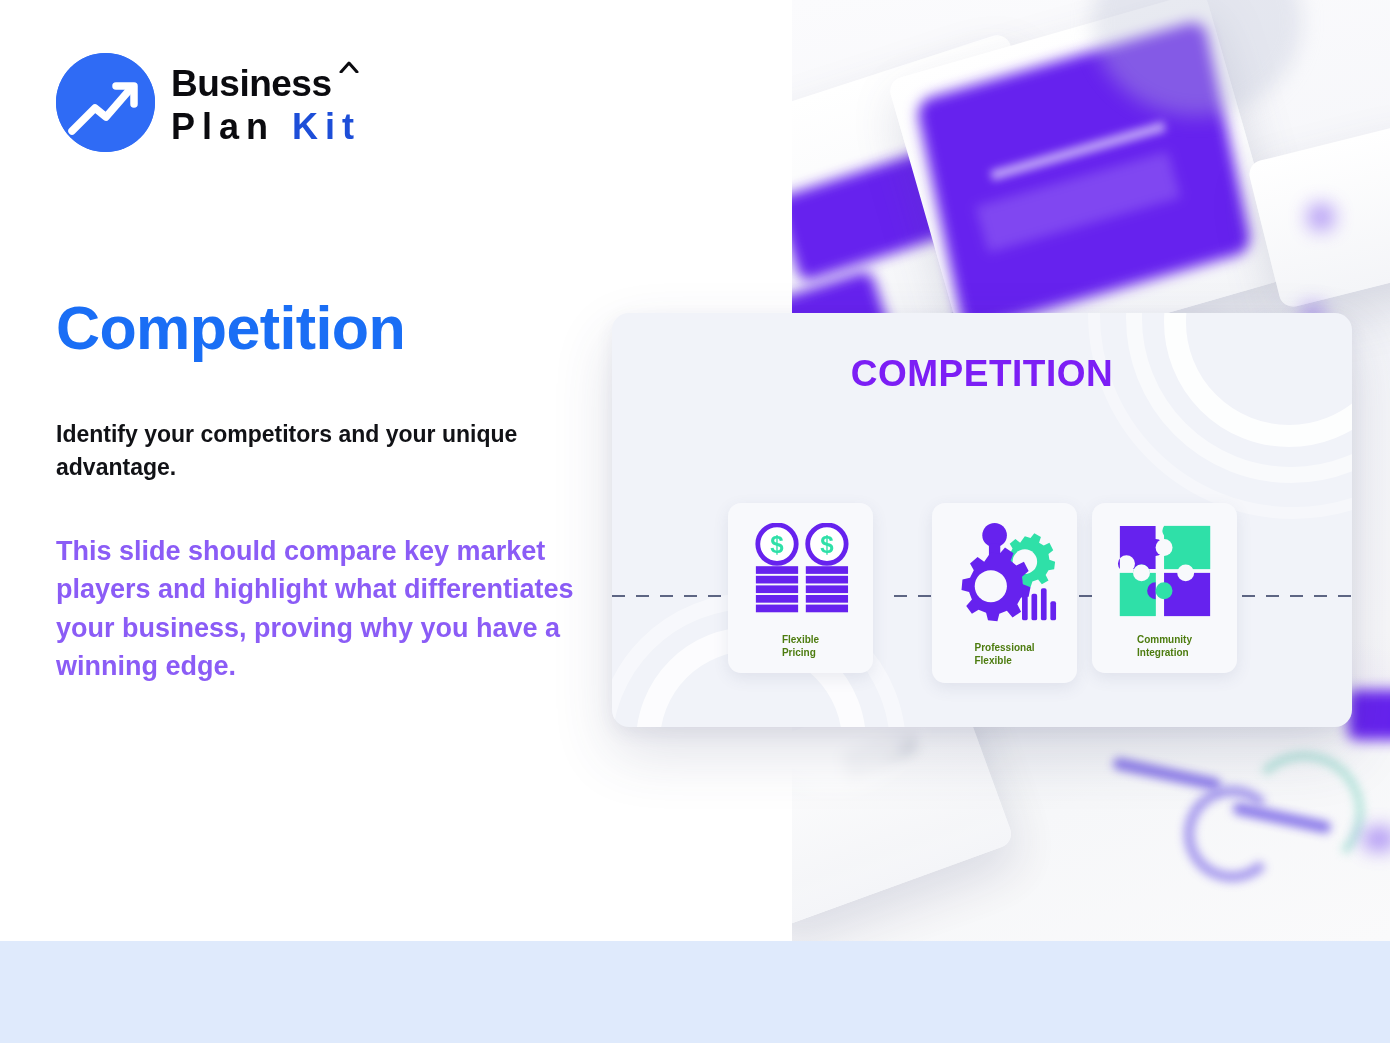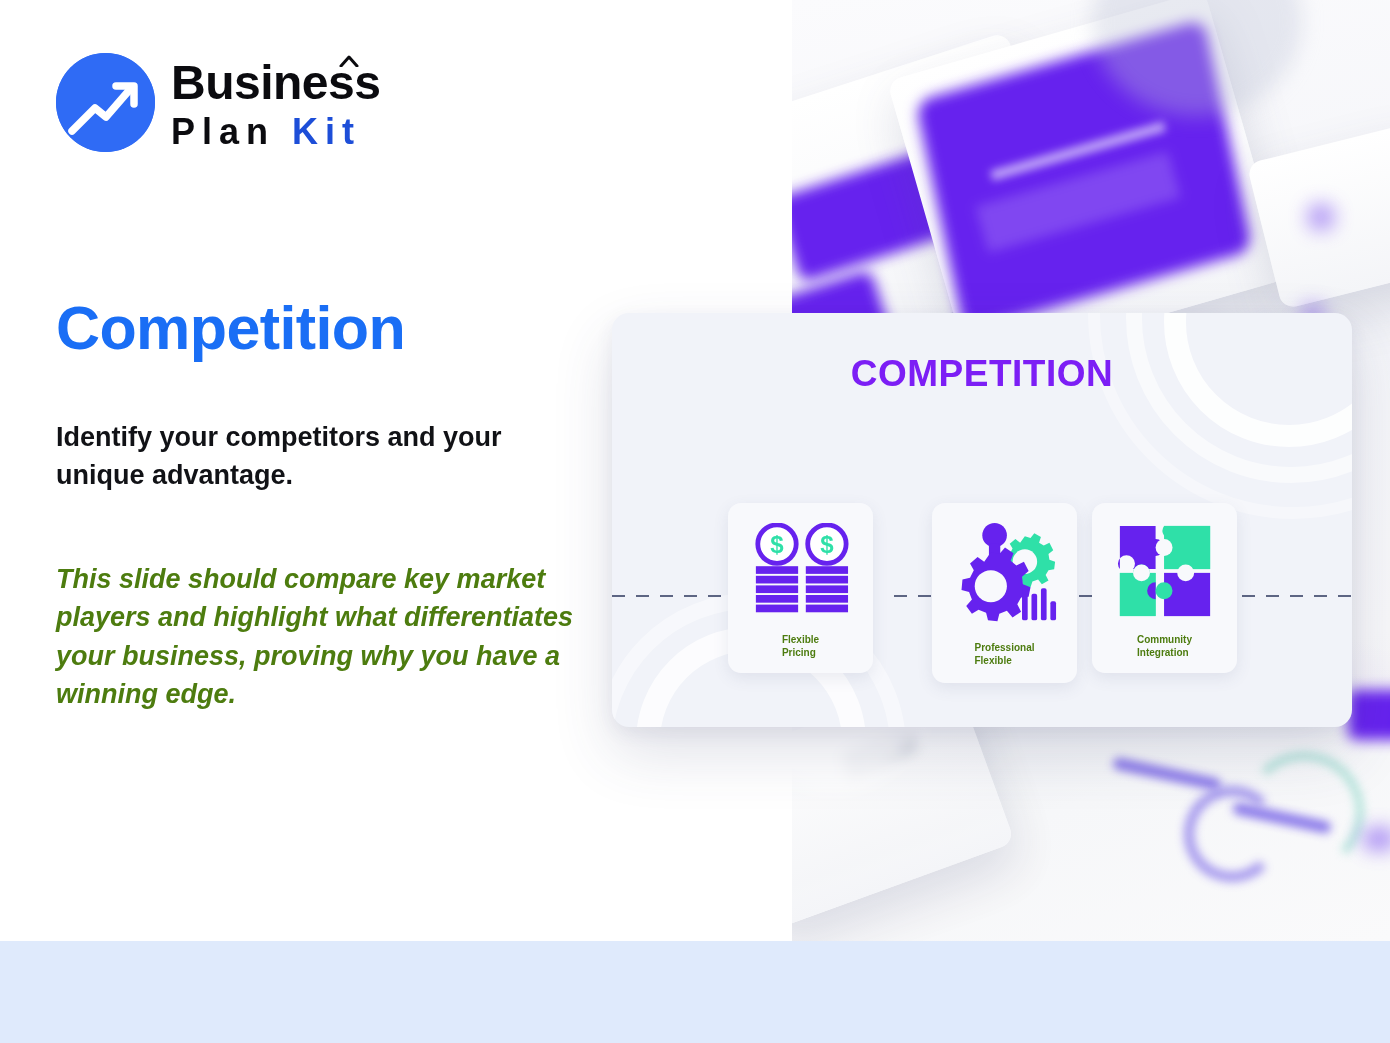--- a/index.html
+++ b/index.html
@@ -28,36 +28,36 @@
   .bg-purple { position: absolute; background: #6622ee; filter: blur(7px); }
   .bg-soft   { position: absolute; border-radius: 50%; filter: blur(10px); }
 
   
   .left { position: absolute; left: 0; top: 0; width: 792px; height: 941px; background:#fff; }
 
   .logo-wrap { position: absolute; left: 56px; top: 53px; display: flex; align-items: center; gap: 16px; }
   .logo-mark { width: 99px; height: 99px; border-radius: 50%; background: #2f6bf5; position: relative; flex: none; }
   .logo-mark svg { position: absolute; inset: 0; }
   .logo-type { display: flex; flex-direction: column; line-height: 1; padding-top: 4px; }
-  .logo-line1 { font-size: 48px; font-weight: 800; color: #0b0b0f; letter-spacing: -0.5px; position: relative; }
+  .logo-line1 { font-size: 37px; font-weight: 800; color: #0b0b0f; letter-spacing: -0.5px; position: relative; }
   .logo-line2 { font-size: 36px; font-weight: 700; color: #0b0b0f; letter-spacing: 7px; margin-top: 7px; }
   .logo-kit { color: #1d4ed8; }
   .hat { position:absolute; left:168px; top:-4px; width:20px; height:12px; }
 
   .headline {
     position: absolute; left: 56px; top: 296px;
     font-size: 61px; font-weight: 800; color: #1a6ef5; letter-spacing: -0.6px; line-height: 1.05;
   }
   .para1 {
     position: absolute; left: 56px; top: 418px; width: 520px;
-    font-size: 27px; font-weight: 700; color: #111216; line-height: 1.42;
+    font-size: 23px; font-weight: 700; color: #111216; line-height: 1.42;
   }
   .para2 {
-    position: absolute; left: 56px; top: 560px; width: 520px;
-    font-size: 27px; font-weight: 700; color: #4d7c0f; line-height: 1.42; font-style: italic;
+    position: absolute; left: 56px; top: 532px; width: 520px;
+    font-size: 27px; font-weight: 700; color: #8b5cf6; line-height: 1.42;
   }
 
   
   .slide-card {
     position: absolute; left: 612px; top: 313px; width: 740px; height: 414px;
     background: #f1f3f9; border-radius: 17px;
     box-shadow: 0 26px 60px rgba(60,66,110,.16), 0 6px 18px rgba(60,66,110,.08);
     overflow: hidden;
   }
   .ring { position: absolute; border-radius: 50%; border-style: solid; border-color: rgba(255,255,255,.85); }

